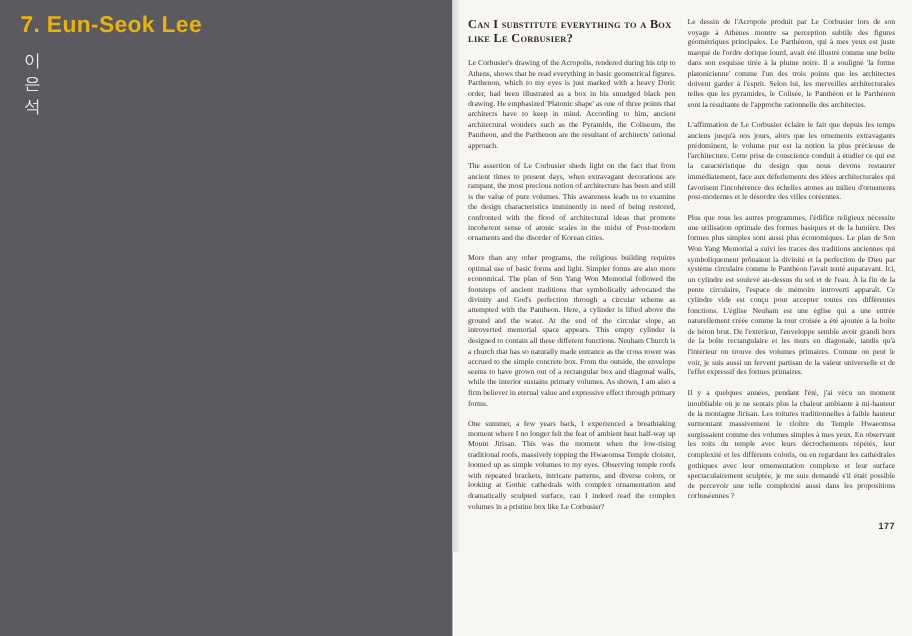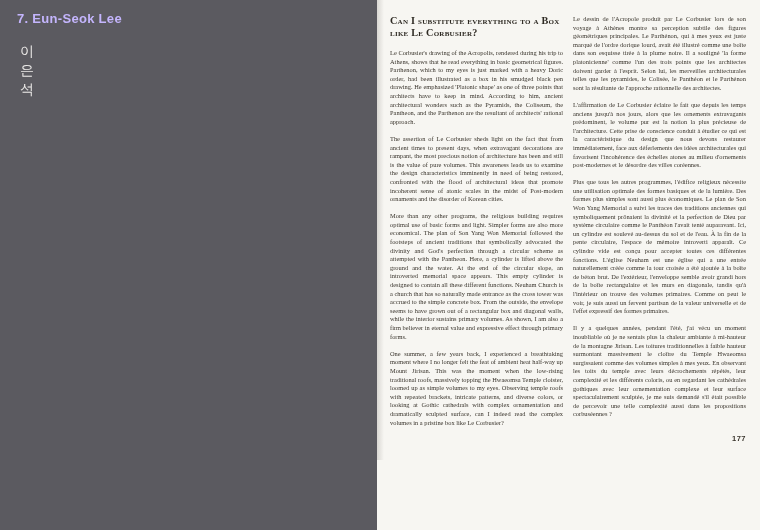--- a/index.html
+++ b/index.html
@@ -14,23 +14,23 @@
   
   .left-panel {
     position: absolute; left: 0; top: 0;
     width: 377px; height: 530px;
     background: #5b5a60;
   }
   .chapter-label {
     position: absolute; left: 17px; top: 11px;
     font-family: "Liberation Sans", sans-serif;
     font-weight: 600;
-    font-size: 13px;
+    font-size: 19px;
     letter-spacing: 0.3px;
-    color: #c4b5fd;
+    color: #eab308;
   }
   .korean-name {
     position: absolute; left: 20px; top: 42px;
     display: flex; flex-direction: column;
     font-family: "DejaVu Sans", sans-serif;
     font-size: 14px;
     font-weight: 300;
     color: #eceae8;
     line-height: 19px;
     letter-spacing: 0;

